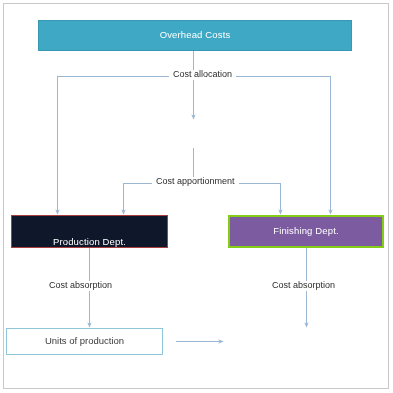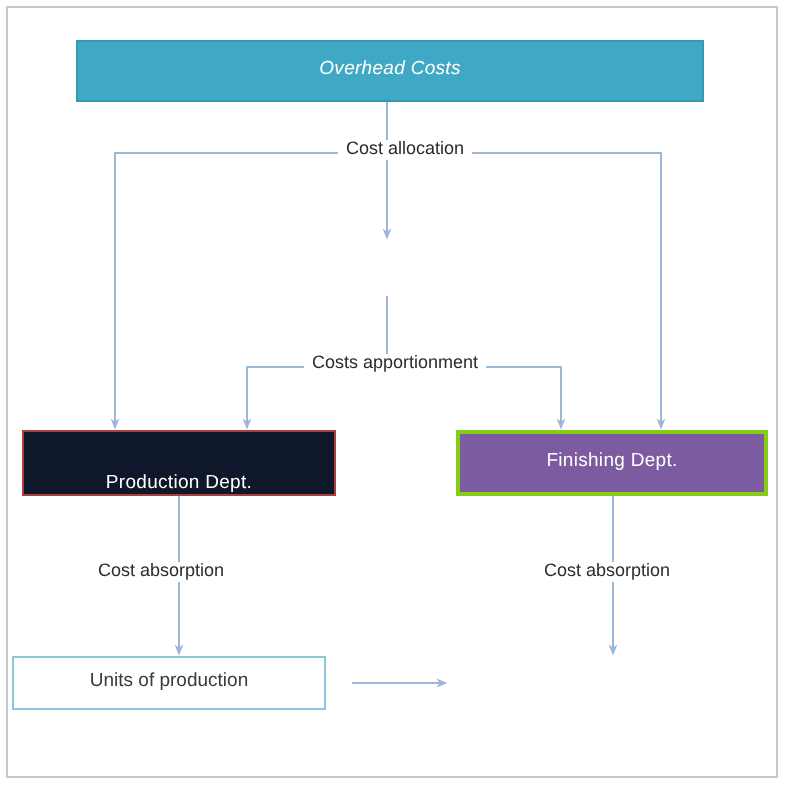--- a/index.html
+++ b/index.html
@@ -52,21 +52,20 @@
   .node-outline {
     background: #ffffff;
     color: #3a3a3a;
     font-size: 9.5px;
     border: 1px solid #8fc6da;
   }
   #node-overhead-costs {
     left: 38px; top: 20px; width: 314px; height: 31px;
     background: #3fa8c4;
     border: 1px solid #3798b2;
-    font-style: italic;
   }
   #node-general-overhead {
     left: 121px; top: 120px; width: 159px; height: 28px;
     background: #8cb84a;
     border: 1px solid #7aa53e;
   }
   #node-production-dept {
     left: 11px; top: 215px; width: 157px; height: 33px;
     background: #0f172a;
     border: 1px solid #a93e3e;
@@ -159,19 +158,19 @@
     <span>Finishing Dept.</span>
   </div>
 
   <div class="node-box node-outline" id="node-units-of-production">
     <span>Units of production</span>
   </div>
 
 
   <div class="edge-label" id="label-cost-allocation">Cost allocation</div>
 
-  <div class="edge-label" id="label-cost-apportionment">Costs apportionment</div>
+  <div class="edge-label" id="label-cost-apportionment">Cost apportionment</div>
 
   <div class="edge-label" id="label-cost-absorption-left">Cost absorption</div>
 
   <div class="edge-label" id="label-cost-absorption-right">Cost absorption</div>
 
 </div>
 
 </body></html>

